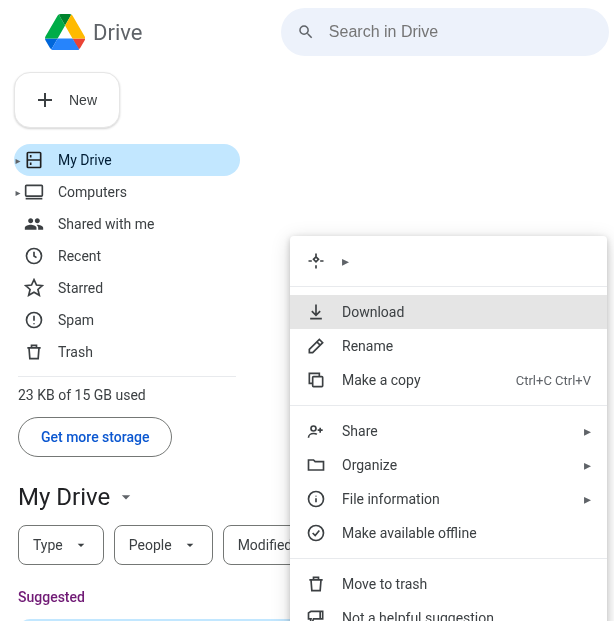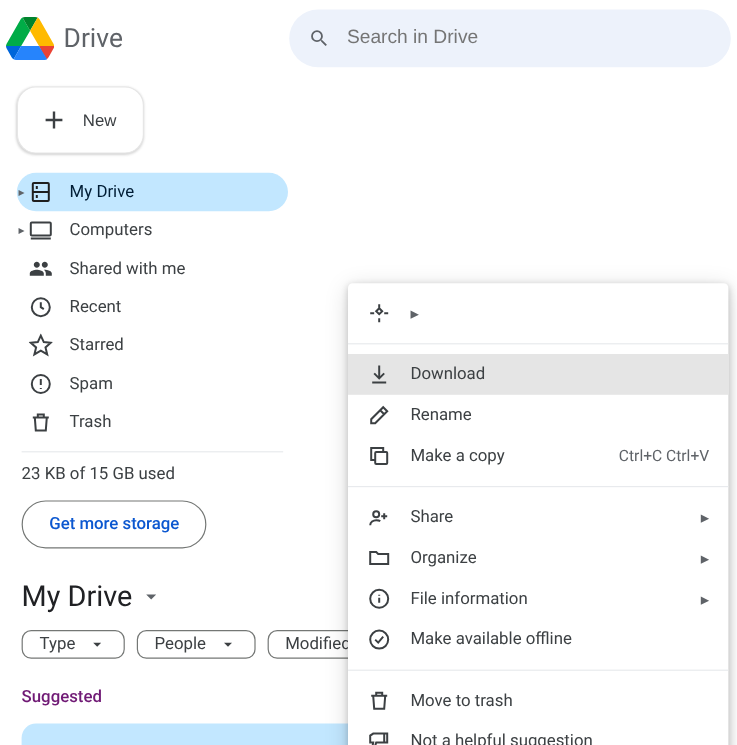--- a/index.html
+++ b/index.html
@@ -11,20 +11,21 @@
     width: 614px;
     height: 621px;
     overflow: hidden;
     position: relative;
   }
   .topbar {
     display: flex;
     align-items: center;
     height: 64px;
     padding: 0 5px;
+    margin-left: 40px;
   }
   .logo-wrap {
     display: flex;
     align-items: center;
     gap: 8px;
     width: 236px;
   }
   .logo { width: 40px; height: 40px; }
   .product-name { font-size: 22px; color: #5f6368; }
   .searchbar {
@@ -140,21 +141,21 @@
     display:flex;
     gap:10px;
     padding-bottom: 24px;
   }
   .chip {
     display:inline-flex;
     align-items:center;
     gap:10px;
     border:1px solid #747775;
     border-radius: 8px;
-    height:24px;
+    height:40px;
     padding: 0 14px;
     font-size:14px;
     color:#3c4043;
     cursor:pointer;
   }
   .section-label {
     font-size:14px;
     font-weight:500;
     color:#701a75;
     padding-bottom: 14px;

